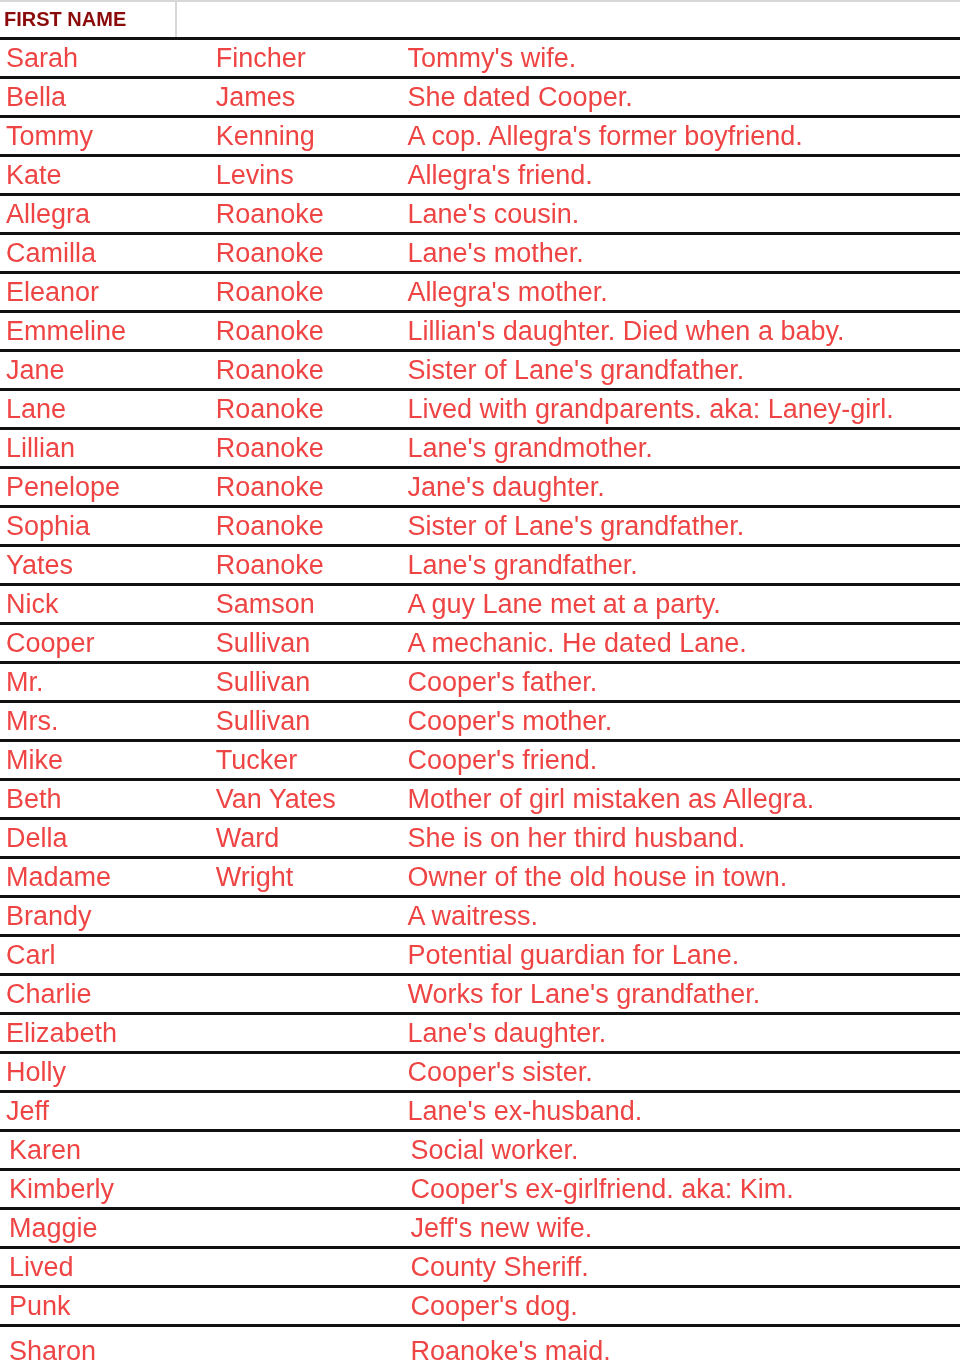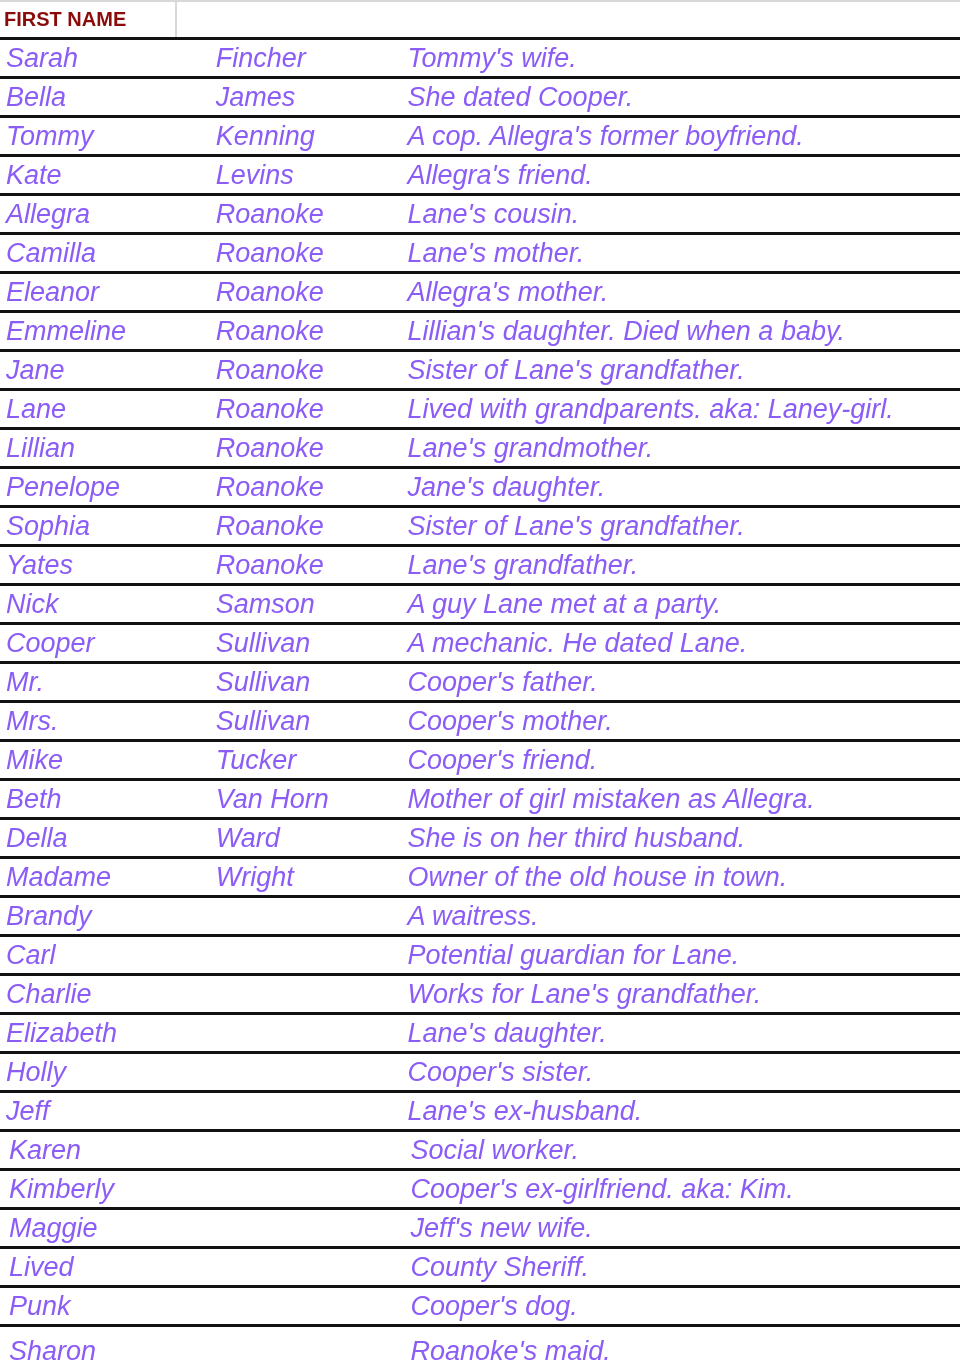--- a/index.html
+++ b/index.html
@@ -14,21 +14,21 @@
     color: #8b0a0a; font-weight: bold; font-size: 20px; line-height: 34px;
     padding-left: 4px; white-space: nowrap; overflow: hidden;
   }
   .hcell.first { width: 177px; }
   .hcell.last { width: 200px; }
   .hcell.comments { width: 581px; text-align: center; padding-left: 0; margin-top: 38px; }
   .rows { border-top: 3px solid #111; }
   .row {
     display: flex; height: 39px; box-sizing: border-box;
     border-bottom: 3px solid #111;
-    font-size: 27px; color: #8b5cf6; line-height: 36px; font-style: italic;
+    font-size: 27px; color: #ef4444; line-height: 36px;
   }
   .row:last-child { border-bottom: none; height: 42px; align-items: flex-end; }
   .cell { box-sizing: border-box; white-space: nowrap; overflow: hidden; padding-left: 6px; }
   .cell.first { width: 177px; }
   .cell.last { width: 200px; margin-left: 40px; }
   .cell.comments { width: 583px; }
   .row.shift .cell.first { padding-left: 9px; }
   .row.shift .cell.comments { padding-left: 9px; }
 </style>
 </head>
@@ -130,21 +130,21 @@
         <div class="cell last">Sullivan</div>
         <div class="cell comments">Cooper's mother.</div>
       </div>
       <div class="row">
         <div class="cell first">Mike</div>
         <div class="cell last">Tucker</div>
         <div class="cell comments">Cooper's friend.</div>
       </div>
       <div class="row">
         <div class="cell first">Beth</div>
-        <div class="cell last">Van Horn</div>
+        <div class="cell last">Van Yates</div>
         <div class="cell comments">Mother of girl mistaken as Allegra.</div>
       </div>
       <div class="row">
         <div class="cell first">Della</div>
         <div class="cell last">Ward</div>
         <div class="cell comments">She is on her third husband.</div>
       </div>
       <div class="row">
         <div class="cell first">Madame</div>
         <div class="cell last">Wright</div>

